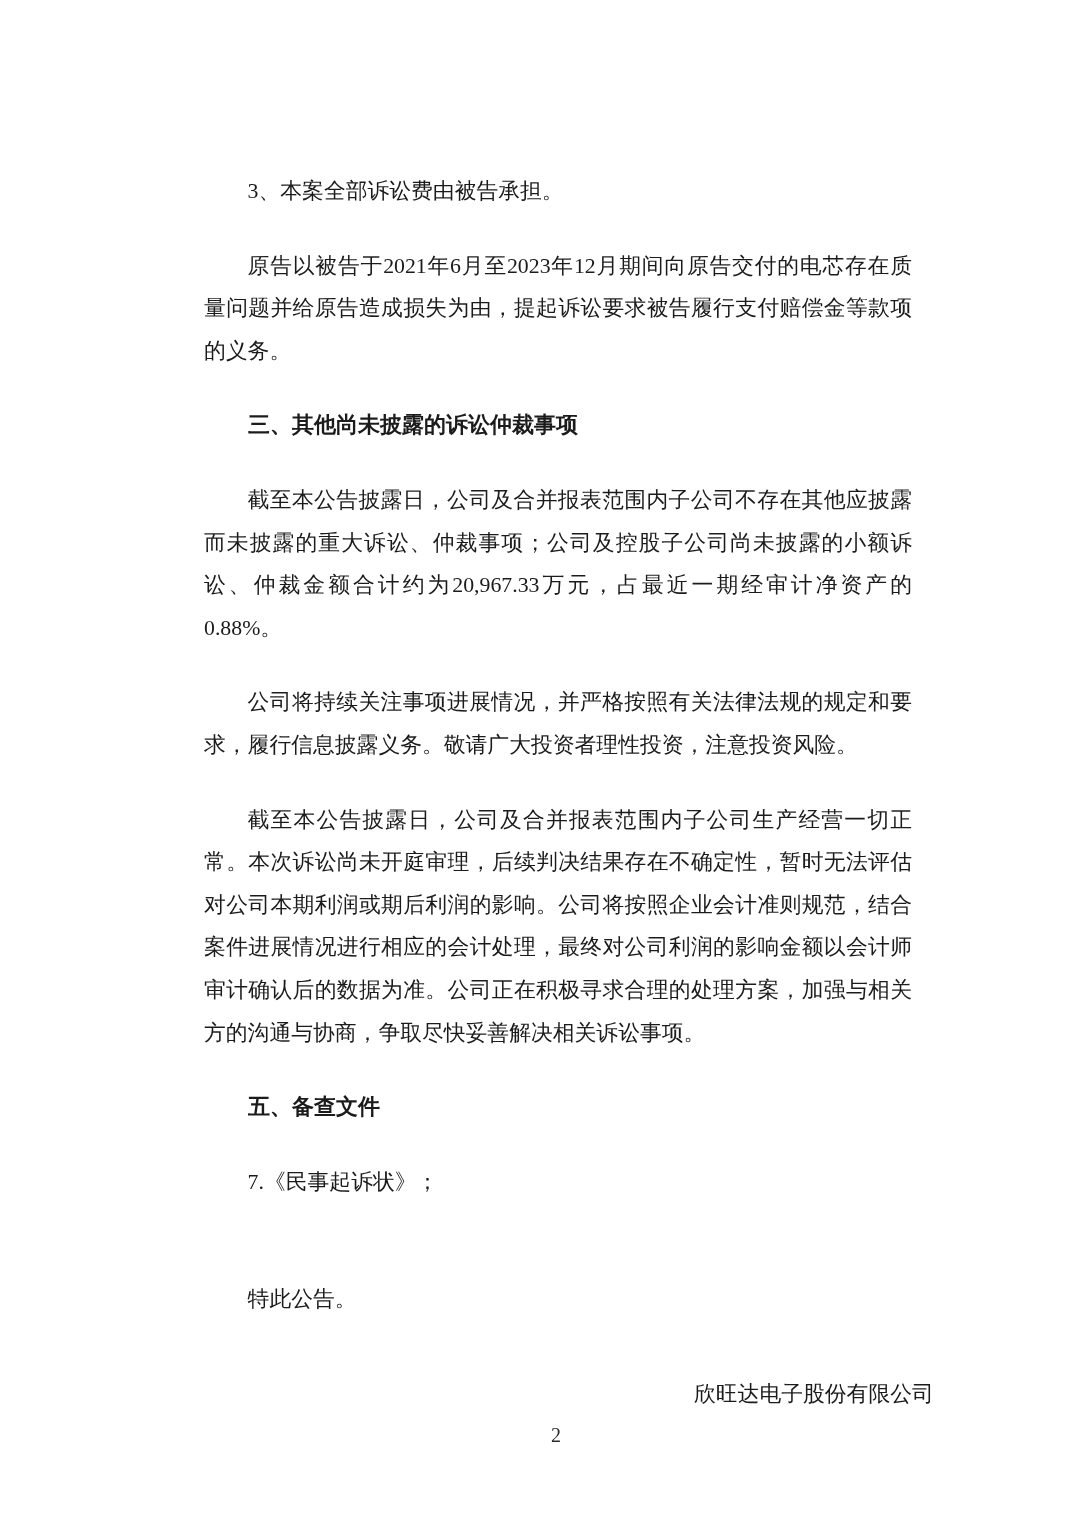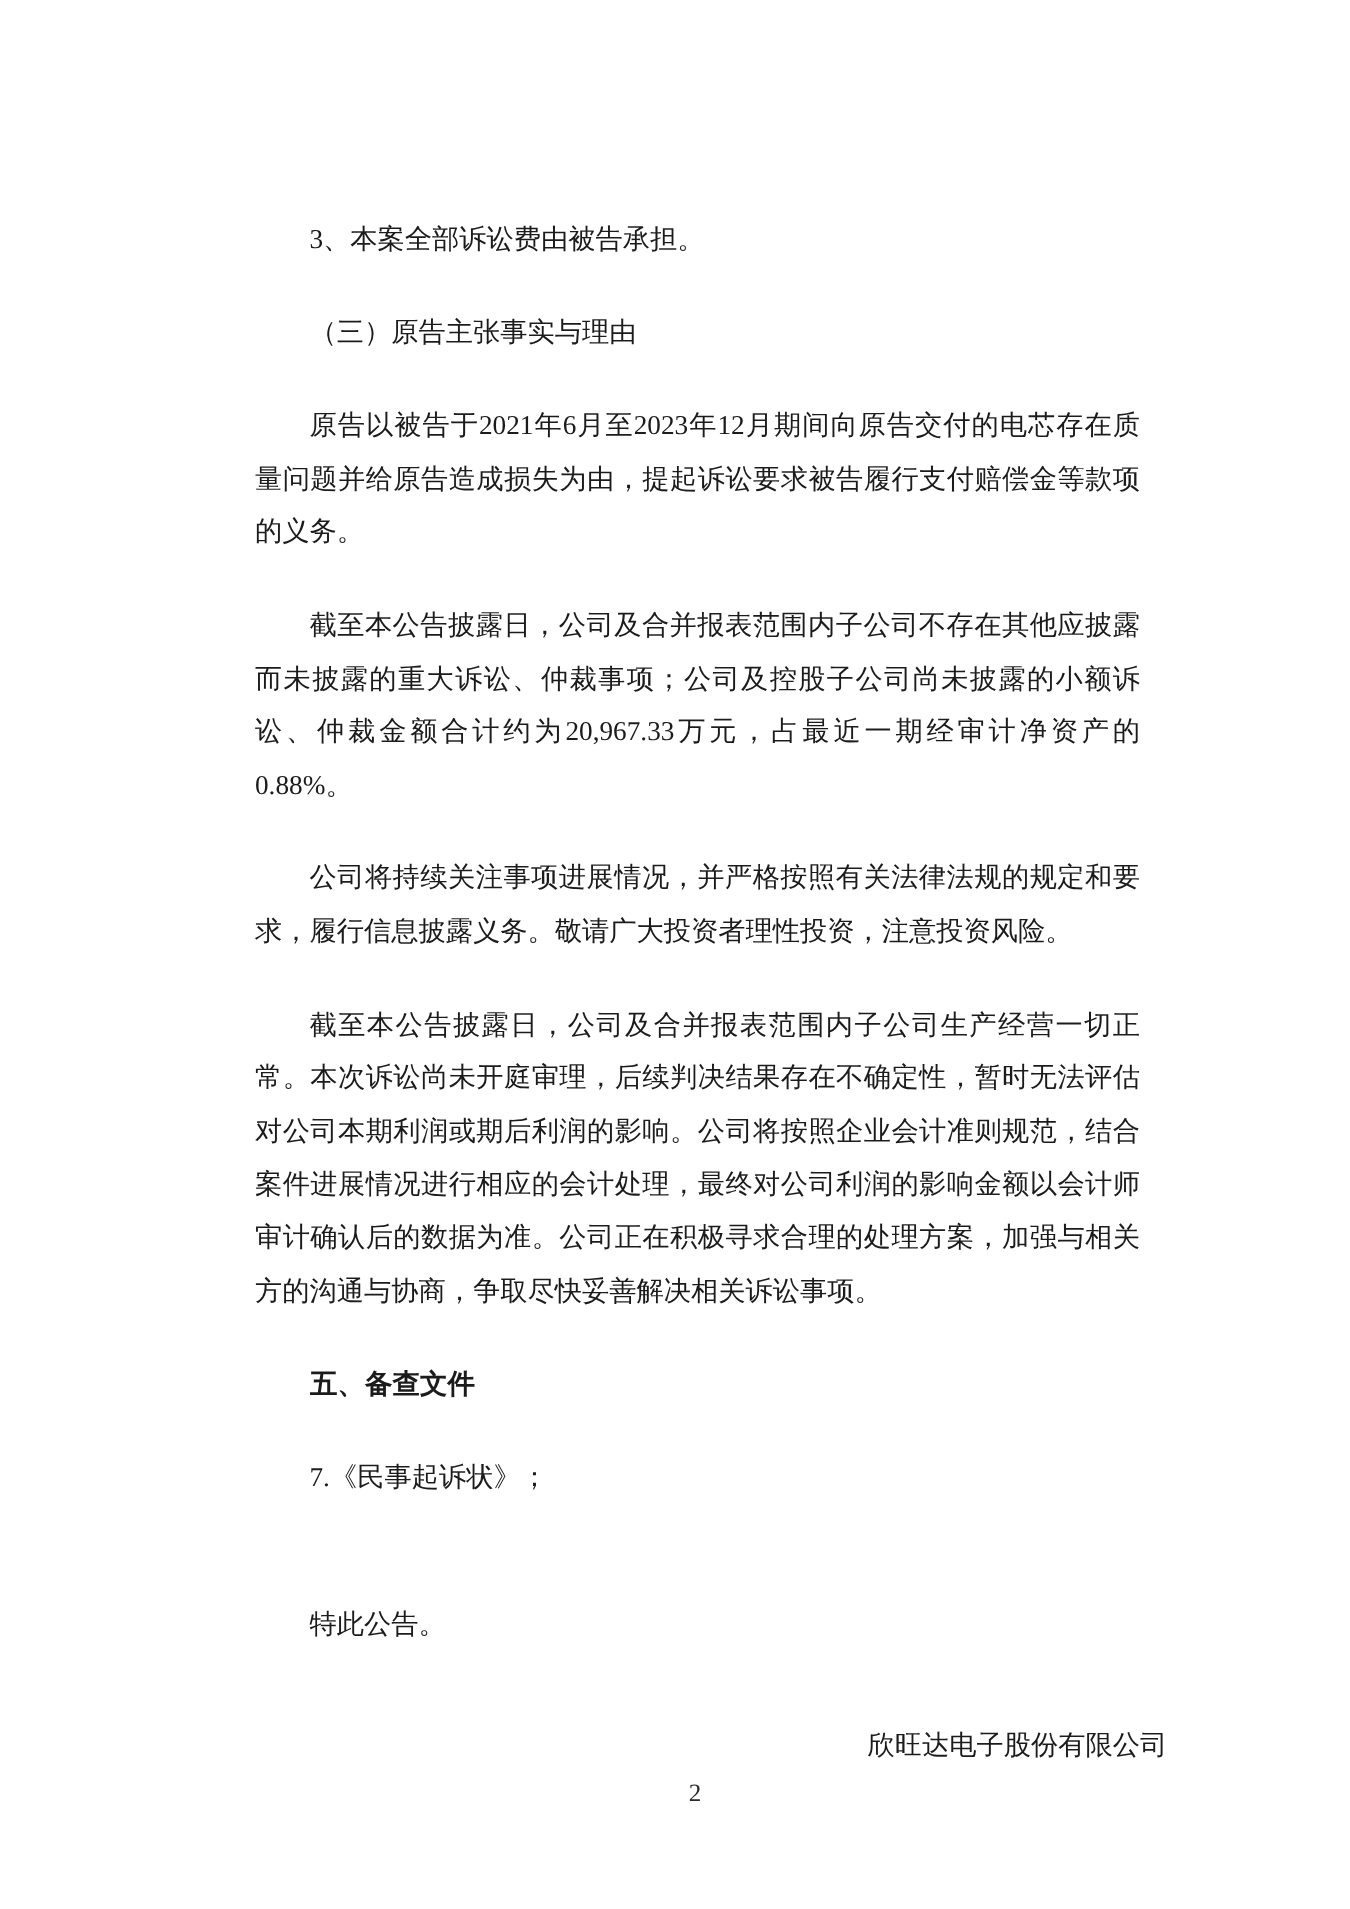--- a/index.html
+++ b/index.html
@@ -44,20 +44,21 @@
   .closing {
     text-indent: 2em;
     margin-top: 42.6px;
   }
   .signature {
     width: 266px;
     margin-left: auto;
     margin-top: 6px;
     text-align: right;
     line-height: 44px;
+    font-family: Liberation Mono, monospace;
   }
   .sig-line {
     white-space: nowrap;
   }
   .page-number {
     position: absolute;
     left: 0;
     top: 1392px;
     width: 1080px;
     text-align: center;
@@ -66,24 +67,24 @@
   }
 </style>
 </head>
 <body>
 
 <div class="page">
   <div class="content">
 
     <p class="para">3、本案全部诉讼费由被告承担。</p>
 
-    <p class="para">（三）原告主张事实与理由</p>
 
     <p class="para">原告以被告于2021年6月至2023年12月期间向原告交付的电芯存在质量问题并给原告造成损失为由，提起诉讼要求被告履行支付赔偿金等款项的义务。</p>
 
+    <p class="heading">三、其他尚未披露的诉讼仲裁事项</p>
 
     <p class="para">截至本公告披露日，公司及合并报表范围内子公司不存在其他应披露而未披露的重大诉讼、仲裁事项；公司及控股子公司尚未披露的小额诉讼、仲裁金额合计约为20,967.33万元，占最近一期经审计净资产的0.88%。</p>
 
 
     <p class="para">公司将持续关注事项进展情况，并严格按照有关法律法规的规定和要求，履行信息披露义务。敬请广大投资者理性投资，注意投资风险。</p>
 
     <p class="para">截至本公告披露日，公司及合并报表范围内子公司生产经营一切正常。本次诉讼尚未开庭审理，后续判决结果存在不确定性，暂时无法评估对公司本期利润或期后利润的影响。公司将按照企业会计准则规范，结合案件进展情况进行相应的会计处理，最终对公司利润的影响金额以会计师审计确认后的数据为准。公司正在积极寻求合理的处理方案，加强与相关方的沟通与协商，争取尽快妥善解决相关诉讼事项。</p>
 
     <p class="heading">五、备查文件</p>
 

